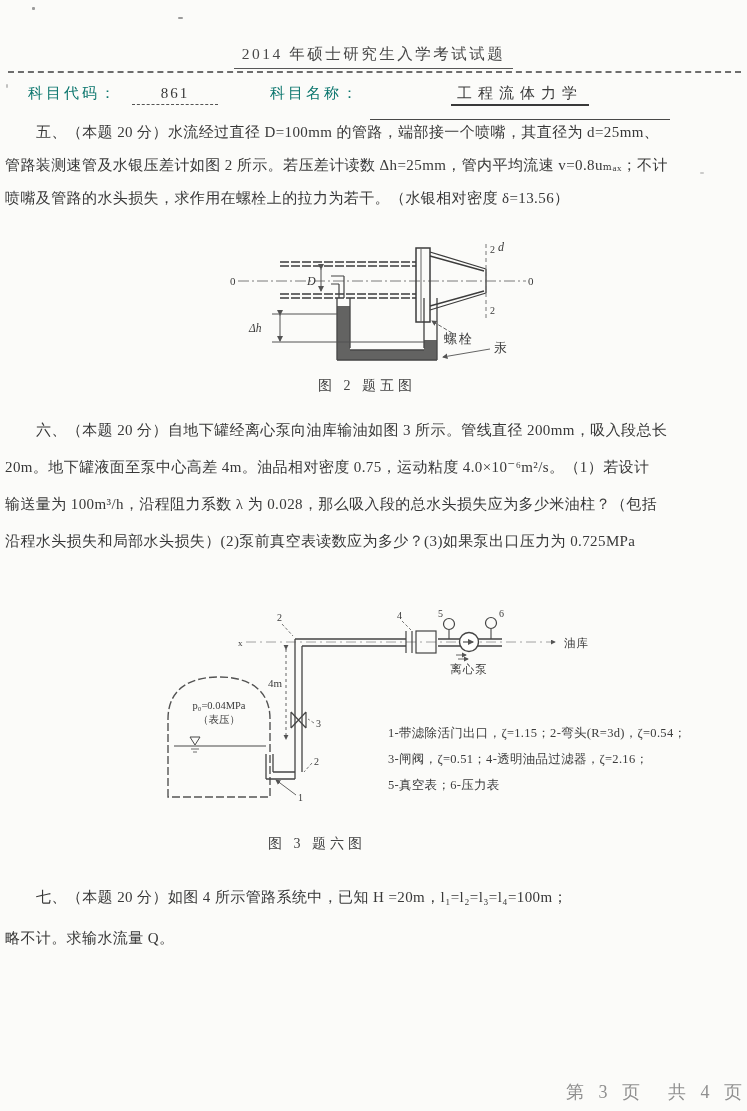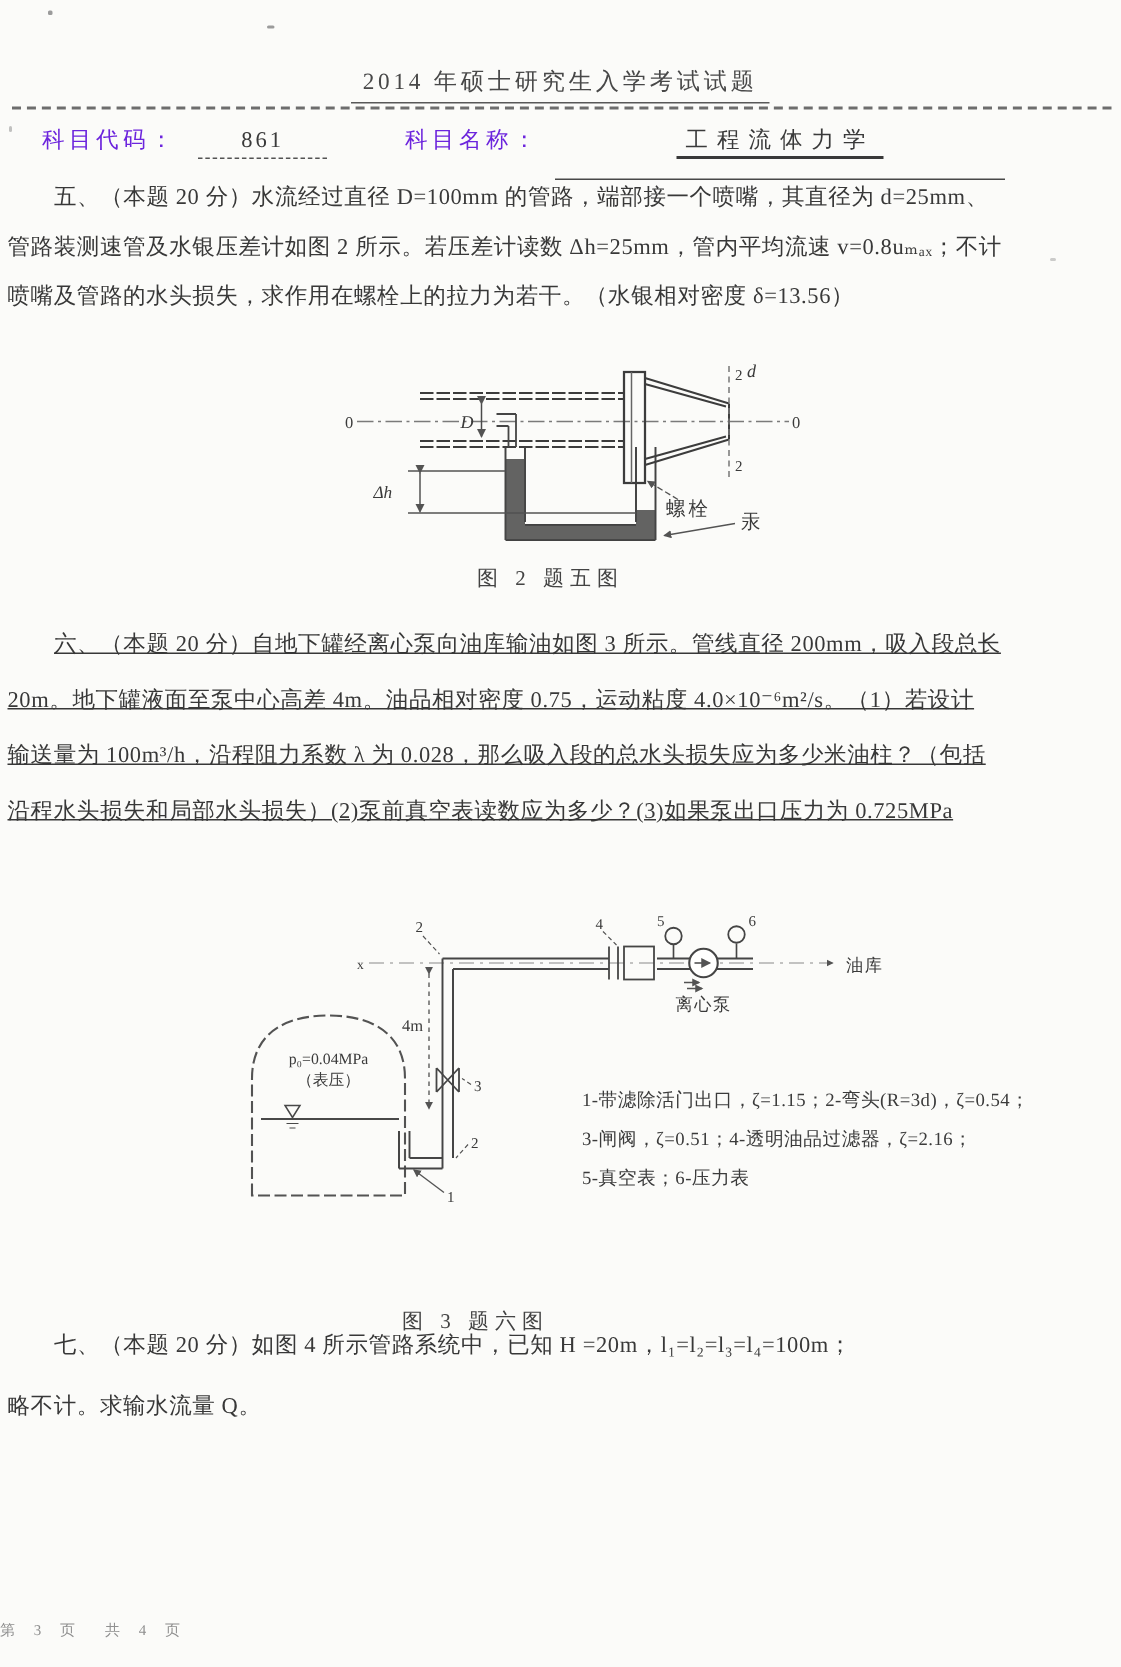--- a/index.html
+++ b/index.html
@@ -4,46 +4,46 @@
 <style>
   html,body{margin:0;padding:0;}
   body{width:747px;height:1111px;background:#fbfbf9;position:relative;overflow:hidden;
        font-family:"Liberation Serif","DejaVu Serif",serif;color:#3d3d3d;}
   .sheet{position:absolute;inset:0;filter:blur(0.2px) contrast(1.04);border-radius:22px;}
   .header-title{position:absolute;top:44px;left:0;right:0;text-align:center;
     font-size:15.5px;letter-spacing:2.5px;color:#4a4a4a;}
   .header-title span{display:inline-block;border-bottom:1.5px solid #5a5a5a;padding:0 8px 3px 8px;}
   .rule{position:absolute;top:71px;left:8px;right:6px;border-top:2px dashed #6e6e6e;height:0;}
   .subject-row{position:absolute;top:84px;left:28px;right:10px;font-size:15px;height:26px;}
-  .lbl{letter-spacing:3px;color:#6d28d9;}
+  .lbl{letter-spacing:3px;color:#0f766e;}
   .code-box{display:inline-block;width:86px;text-align:center;border-bottom:1.5px dashed #555;
     margin-left:14px;letter-spacing:2px;padding-bottom:2px;}
   .lbl2{margin-left:52px;}
   .name-underline{display:inline-block;width:300px;border-bottom:1.5px solid #4a4a4a;
     text-align:center;margin-left:10px;padding-bottom:13px;}
   .name-underline span{display:inline-block;border-bottom:2px solid #3c3c3c;letter-spacing:6px;padding:0 6px 1px 6px;}
   .para{position:absolute;left:5px;width:740px;font-size:15px;letter-spacing:0.4px;
     white-space:nowrap;color:#3b3b3b;}
   .para .line{line-height:33px;height:33px;}
   .p5{top:116px;}
-  .p6{top:412px;text-decoration:underline;} .p6 .line{line-height:37px;height:37px;}
+  .p6{top:412px;} .p6 .line{line-height:37px;height:37px;}
   .p7{top:877px;} .p7 .line{line-height:41px;height:41px;}
   .indent{padding-left:31px;}
   .caption{position:absolute;font-size:14px;letter-spacing:4px;color:#454545;}
   .cap2{top:377px;left:318px;}
-  .cap3{top:872px;left:268px;}
+  .cap3{top:835px;left:268px;}
   .legend{position:absolute;left:388px;top:720px;width:350px;font-size:12.5px;
     color:#3e3e3e;letter-spacing:0.3px;}
   .legend .line{line-height:26px;height:26px;white-space:nowrap;}
   .fig2{position:absolute;left:228px;top:240px;}
   .fig3{position:absolute;left:150px;top:607px;}
   svg text{font-family:"Liberation Serif","DejaVu Serif",serif;fill:#3d3d3d;}
   svg .it{font-style:italic;}
-  .footer{position:absolute;top:1080px;left:0;right:0;text-align:left;
-    font-size:10px;color:#8f8f8f;letter-spacing:5px;}
+  .footer{position:absolute;top:1080px;left:0;right:0;text-align:right;
+    font-size:18px;color:#8f8f8f;letter-spacing:5px;}
   .speck{position:absolute;background:#9a9a9a;border-radius:1px;}
 </style>
 </head>
 <body>
 
 <div class="sheet">
 
   <div class="header-title">
     <span>2014 年硕士研究生入学考试试题</span>
   </div>

